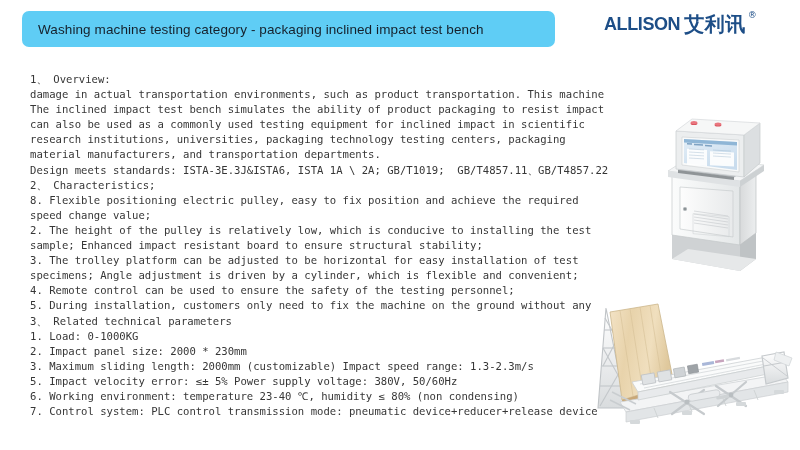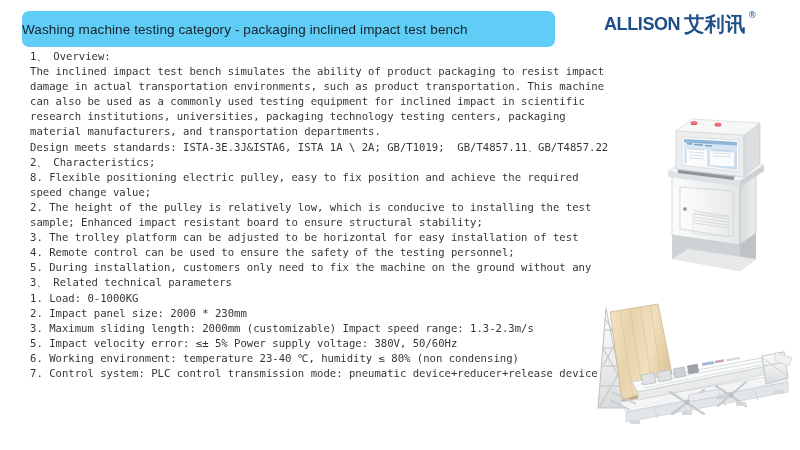--- a/index.html
+++ b/index.html
@@ -23,20 +23,21 @@
   }
   .title-banner {
     position: absolute;
     left: 22px; top: 11px;
     width: 533px; height: 36px;
     background: #5fcdf5;
     border-radius: 7px;
     display: flex;
     align-items: center;
     box-sizing: border-box;
+    padding-left: 16px;
   }
   .title-banner .title-text {
     font-family: "Liberation Sans", sans-serif;
     font-size: 13.5px;
     color: #15202b;
     letter-spacing: 0.1px;
     white-space: nowrap;
   }
 
   .logo {
@@ -67,21 +68,21 @@
     font-size: 9px;
     color: #1d4e87;
     line-height: 9px;
     margin-left: 2px;
     margin-top: -1px;
   }
 
   
   .body-text {
     position: absolute;
-    left: 30px; top: 49px;
+    left: 30px; top: 72px;
     width: 578px;
   }
   .line {
     font-family: "DejaVu Sans Mono", monospace;
     font-size: 10.6px;
     line-height: 15.1px;
     color: #363636;
     white-space: pre;
     letter-spacing: 0px;
   }
@@ -112,32 +113,33 @@
   <div class="logo">
     <span class="logo-word" style="color: rgb(29, 78, 135);">ALLISON</span>
     <span class="logo-cn" style="color: rgb(29, 78, 135);">艾利讯</span>
     <span class="logo-reg" style="color: rgb(29, 78, 135);">®</span>
   </div>
 
 </div>
 
 <div class="body-text">
   <div class="line">1、 Overview:</div>
+  <div class="line">damage in actual transportation environments, such as product transportation. This machine</div>
   <div class="line">The inclined impact test bench simulates the ability of product packaging to resist impact</div>
-  <div class="line">damage in actual transportation environments, such as product transportation. This machine</div>
   <div class="line">can also be used as a commonly used testing equipment for inclined impact in scientific</div>
   <div class="line">research institutions, universities, packaging technology testing centers, packaging</div>
   <div class="line">material manufacturers, and transportation departments.</div>
   <div class="line">Design meets standards: ISTA-3E.3J&amp;ISTA6, ISTA 1A \ 2A; GB/T1019;  GB/T4857.11、GB/T4857.22</div>
   <div class="line">2、 Characteristics;</div>
   <div class="line">8. Flexible positioning electric pulley, easy to fix position and achieve the required</div>
   <div class="line">speed change value;</div>
   <div class="line">2. The height of the pulley is relatively low, which is conducive to installing the test</div>
   <div class="line">sample; Enhanced impact resistant board to ensure structural stability;</div>
   <div class="line">3. The trolley platform can be adjusted to be horizontal for easy installation of test</div>
+  <div class="line">specimens; Angle adjustment is driven by a cylinder, which is flexible and convenient;</div>
   <div class="line">4. Remote control can be used to ensure the safety of the testing personnel;</div>
   <div class="line">5. During installation, customers only need to fix the machine on the ground without any</div>
   <div class="line">3、 Related technical parameters</div>
   <div class="line">1. Load: 0-1000KG</div>
   <div class="line">2. Impact panel size: 2000 * 230mm</div>
   <div class="line">3. Maximum sliding length: 2000mm (customizable) Impact speed range: 1.3-2.3m/s</div>
   <div class="line">5. Impact velocity error: ≤± 5% Power supply voltage: 380V, 50/60Hz</div>
   <div class="line">6. Working environment: temperature 23-40 ℃, humidity ≤ 80% (non condensing)</div>
   <div class="line">7. Control system: PLC control transmission mode: pneumatic device+reducer+release device</div>
 </div>

